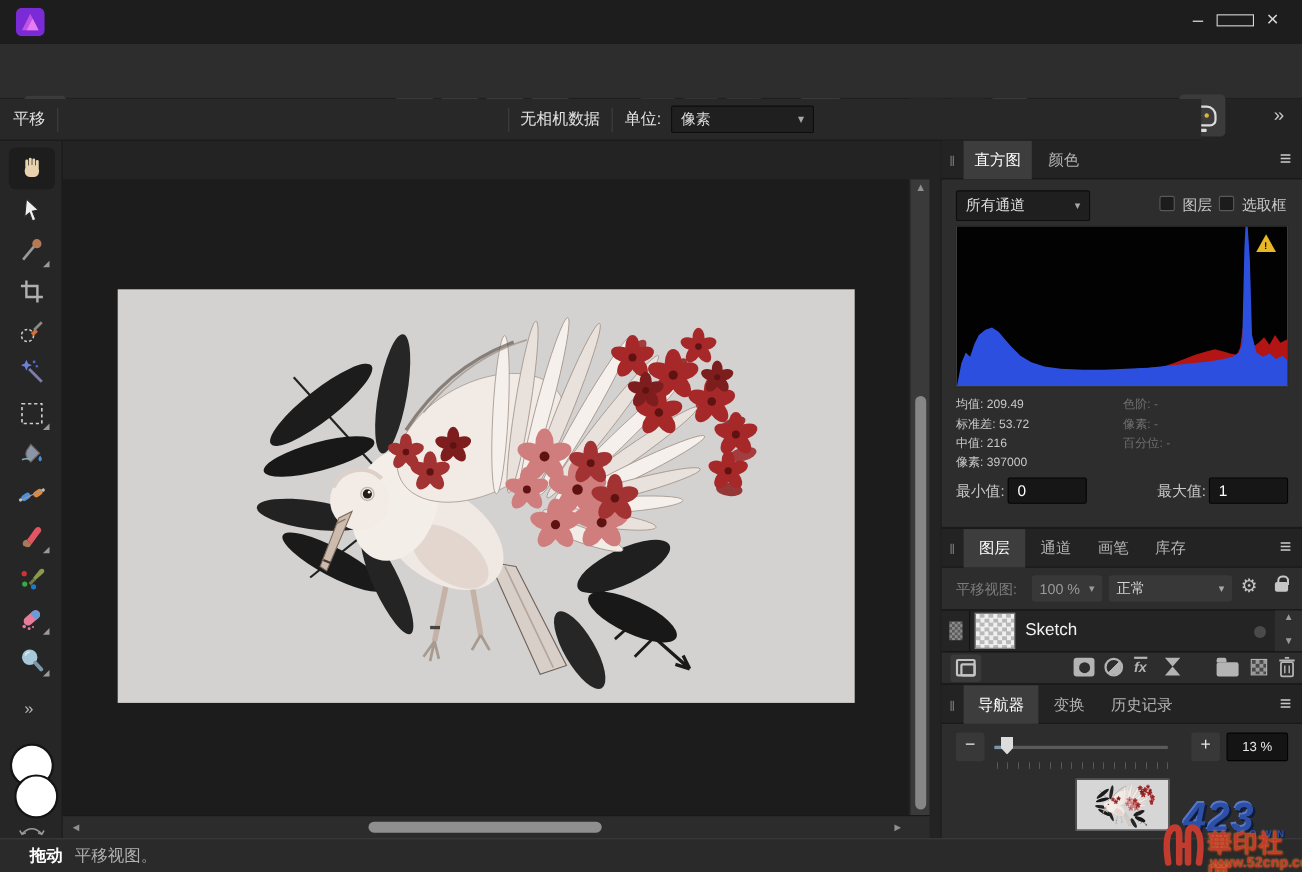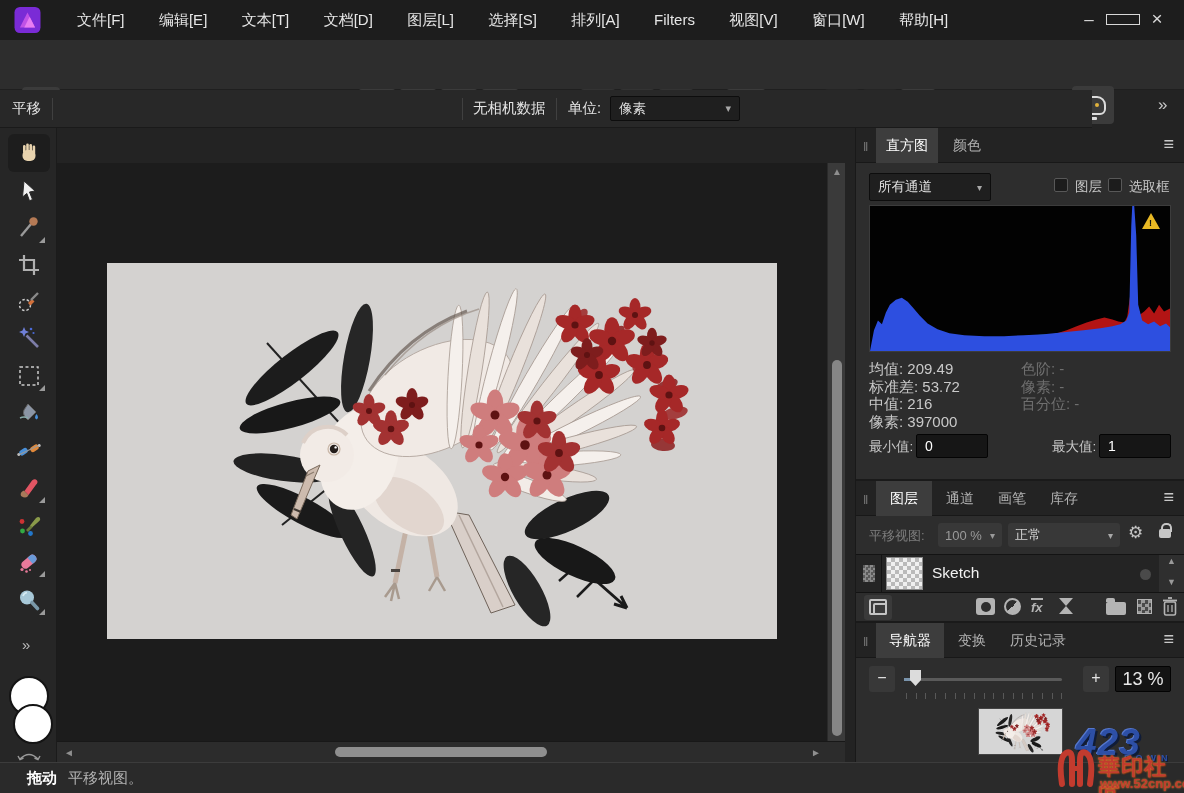--- a/index.html
+++ b/index.html
@@ -69,21 +69,21 @@
   
   #rightcol{left:855px;top:128px;width:329px;height:665px;background:#2d2d2d;border-left:1px solid #191919}
   .panel{position:absolute;left:0;width:329px}
   .ptabbar{position:absolute;left:0;top:0;width:329px;height:35px;background:#232323;border-bottom:1px solid #181818}
   .ptab{position:absolute;top:0;height:35px;line-height:35px;text-align:center;font-size:14px;color:#b2b2b2}
   .ptab.active{background:#3d3d3d;color:#fff}
   .grip{position:absolute;left:7px;top:11px;color:#787878;font-size:13px;letter-spacing:1px}
   .hamb{position:absolute;right:11px;top:6px;color:#c8c8c8;font-size:18px}
   .cb{position:absolute;width:14px;height:14px;background:#1c1c1c;border:1px solid #585858;border-radius:2px}
   .cblabel{position:absolute;font-size:13.5px;color:#c8c8c8}
-  .statline{font-size:15px;line-height:17.5px;color:#c9c9c9;white-space:nowrap}
+  .statline{font-size:11px;line-height:17.5px;color:#c9c9c9;white-space:nowrap}
   .statline.dim{color:#6f6f6f}
   .numinput{position:absolute;height:24px;background:#161616;border:1px solid #040404;border-radius:2px;color:#fff;font-size:14px;padding-left:8px;width:72px;font-family:"Liberation Sans",sans-serif}
   .ddsm{position:absolute;height:24px;background:#383838;border-radius:3px;display:flex;align-items:center;justify-content:space-between;padding:0 7px;font-size:13px}
 
   .checker{background-image:conic-gradient(#b9b9b9 25%,#efefef 0 50%,#b9b9b9 0 75%,#efefef 0);background-size:8px 8px}
   .checker-dk{background-image:conic-gradient(#8a8a8a 25%,#5a5a5a 0 50%,#8a8a8a 0 75%,#5a5a5a 0);background-size:5px 5px}
 
   .lock{width:12px;height:9px;background:#c6c6c6;border-radius:2px;position:relative;margin-top:8px}
   .lock::before{content:"";position:absolute;left:1.5px;top:-6px;width:7px;height:7px;border:2px solid #c6c6c6;border-bottom:none;border-radius:5px 5px 0 0}
   .stackic{width:14px;height:12px;border:2px solid #c4c4c4;border-radius:2px;position:relative;margin:4px 0 0 4px}
@@ -109,33 +109,20 @@
 
 <div id="root">
 
   <div id="menubar" class="abs">
     <div class="abs" style="left:14px;top:7px">
       <svg width="27" height="26" viewBox="0 0 24 24">
           <rect width="24" height="24" rx="5" fill="#7a2bd6"></rect>
           <path d="M5,19 L12,5 L19,19 Z" fill="#c857e8" opacity="0.9"></path>
           <path d="M9,19 L14,9 L19,19 Z" fill="#e87df2"></path>
         </svg>
-    </div>
-    <div class="abs" style="left:62px;top:0">
-      <span class="menu-item">文件[F]</span>
-      <span class="menu-item">编辑[E]</span>
-      <span class="menu-item">文本[T]</span>
-      <span class="menu-item">文档[D]</span>
-      <span class="menu-item">图层[L]</span>
-      <span class="menu-item">选择[S]</span>
-      <span class="menu-item">排列[A]</span>
-      <span class="menu-item">Filters</span>
-      <span class="menu-item">视图[V]</span>
-      <span class="menu-item">窗口[W]</span>
-      <span class="menu-item">帮助[H]</span>
     </div>
     <div id="winctl" class="abs" style="left:1072px;top:6px">
       <span>–</span><span><span class="maxbox"></span></span><span style="font-size:19px">×</span>
     </div>
   </div>
 
   <div id="toolbar" class="abs">
     <div class="tbtn" style="left:22px;width:38px;height:36px;top:47px">
       <svg width="27" height="26" viewBox="0 0 24 24">
           <rect width="24" height="24" rx="5" fill="#7a2bd6"></rect>
@@ -636,21 +623,21 @@
         <div class="ptab" style="left:92px;width:48px">变换</div>
         <div class="ptab" style="left:144px;width:76px">历史记录</div>
         <span class="hamb">≡</span>
       </div>
       <div class="navbtn" style="left:13px;top:43px">−</div>
       <div class="abs" style="left:48px;top:55px;width:158px;height:3px;background:#5a5a5a;border-radius:2px"></div>
       <div class="abs" style="left:48px;top:55px;width:10px;height:3px;background:#7a94ac"></div>
       <div class="slider-thumb abs" style="left:54px;top:47px;width:11px;height:16px;background:#dcdcdc"></div>
       <div class="ticks abs" style="left:50px;top:70px;width:156px;height:6px"></div>
       <div class="navbtn" style="left:227px;top:43px">+</div>
-      <div class="abs" style="left:259px;top:43px;width:56px;height:26px;background:#141414;border:1px solid #030303;border-radius:2px;color:#e8e8e8;font-size:18px;text-align:center;line-height:24px">13 %</div>
+      <div class="abs" style="left:259px;top:43px;width:56px;height:26px;background:#141414;border:1px solid #030303;border-radius:2px;color:#e8e8e8;font-size:12px;text-align:center;line-height:24px">13 %</div>
       <div class="abs" style="left:122px;top:85px;width:85px;height:47px;background:#d6d6d6;border:1px solid #444">
         <svg width="83" height="45" viewBox="0 0 670 376">
             <use href="#birdart"></use>
           </svg>
       </div>
     </div>
   </div>
 
   <div class="abs" style="left:0;top:762px;width:1184px;height:31px;background:#2a2a2a;border-top:1px solid #3c3c3c">
     <span class="abs" style="left:27px;top:6px;font-size:15px;font-weight:bold;color:#ffffff">拖动</span>

